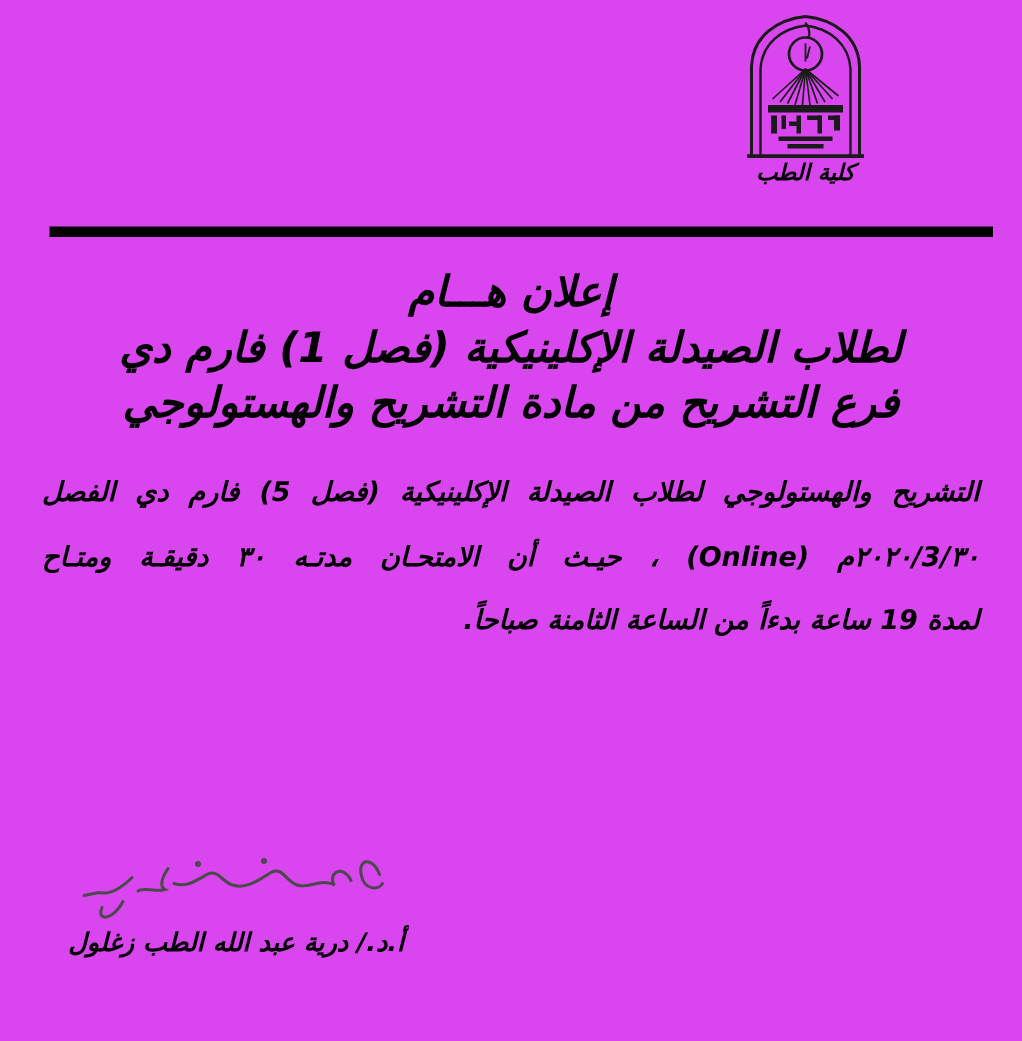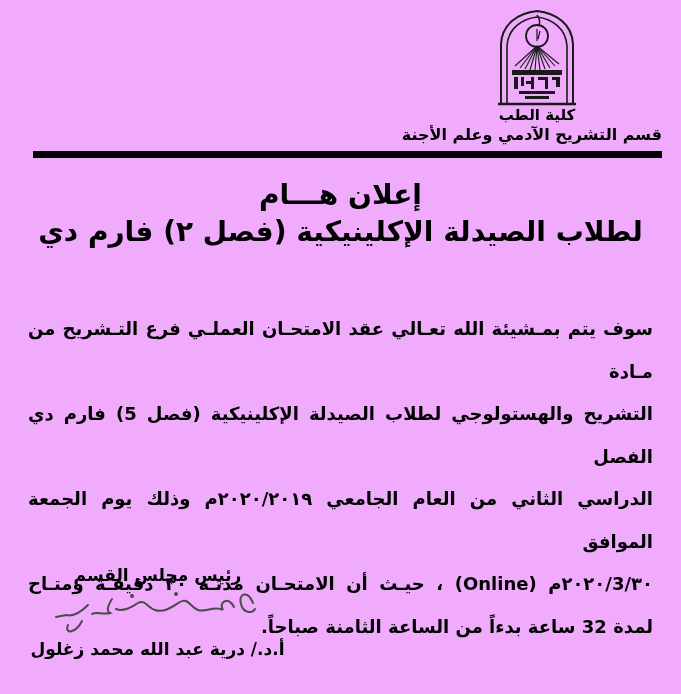--- a/index.html
+++ b/index.html
@@ -1,23 +1,24 @@
 <!DOCTYPE html>
 <html lang="ar"><head>
 <meta charset="utf-8">
 <style>
   html,body{margin:0;padding:0;background:#e8e8e8;}
   .page{
     position:relative;
     width:681px;height:694px;
-    background:#f0abfc;
+    background:#d946ef;
     font-family:"DejaVu Sans",sans-serif;
     color:#000;
     overflow:hidden;
     margin:0 auto;
+    font-style:italic;
   }
   
   .logo{position:absolute;top:8px;left:492px;width:90px;height:98px;}
   .faculty{
     position:absolute;top:106px;left:457px;width:160px;
     text-align:center;font-weight:bold;font-size:15px;direction:rtl;
   }
   .department{
     position:absolute;top:125px;right:19px;
     font-weight:bold;font-size:16px;direction:rtl;white-space:nowrap;
@@ -84,44 +85,41 @@
         <rect x="53" y="69" width="3" height="12"></rect>
         <rect x="60" y="69" width="8" height="3"></rect>
         <rect x="64" y="69" width="4" height="10"></rect>
         <rect x="27" y="83" width="36" height="3"></rect>
         <rect x="33" y="88" width="24" height="3"></rect>
       </g>
     </svg>
   </div>
 
   <div class="faculty">كلية الطب</div>
-  <div class="department">قسم التشريح الآدمي وعلم الأجنة</div>
 
   <div class="rule"></div>
 
   <div class="title">
     <div>إعلان هـــام</div>
-    <div>لطلاب الصيدلة الإكلينيكية (فصل ٢) فارم دي</div>
+    <div>لطلاب الصيدلة الإكلينيكية (فصل 1) فارم دي</div>
+    <div>فرع التشريح من مادة التشريح والهستولوجي</div>
   </div>
 
   <div class="body-text">
-    <div class="body-line">سوف يتم بمـشيئة الله تعـالي عقد الامتحـان العملـي فرع التـشريح من مـادة</div>
     <div class="body-line">التشريح والهستولوجي لطلاب الصيدلة الإكلينيكية (فصل 5) فارم دي الفصل</div>
-    <div class="body-line">الدراسي الثاني من العام الجامعي ٢٠١٩‏/‏٢٠٢٠م وذلك يوم الجمعة الموافق</div>
     <div class="body-line">٣٠‏/‏3‏/‏٢٠٢٠م (Online) ، حيـث أن الامتحـان مدتـه ٣٠ دقيقـة ومتـاح</div>
-    <div class="body-line">لمدة 32 ساعة بدءاً من الساعة الثامنة صباحاً.</div>
+    <div class="body-line">لمدة 19 ساعة بدءاً من الساعة الثامنة صباحاً.</div>
   </div>
 
   <div class="sig-block">
-    <div class="sig-role">رئيس مجلس القسم</div>
     <svg class="sig-scrawl" width="220" height="54" viewBox="0 0 220 54" fill="none" stroke="#4a4a4a" stroke-width="2" stroke-linecap="round">
       <path d="M205,16 C200,3 190,6 193,17 C195,26 204,27 207,22"></path>
       <path d="M186,20 C180,8 170,16 175,23 C166,18 158,26 150,23 C142,20 140,10 132,15 C124,20 116,26 107,23 C100,21 97,12 90,16 C83,20 76,25 68,22"></path>
       <path d="M64,12 C60,18 58,24 62,26 C55,28 48,24 44,27"></path>
       <path d="M40,18 C34,24 26,30 18,28 L8,30"></path>
       <path d="M34,34 C28,46 16,48 20,38"></path>
       <circle cx="128" cy="7" r="1" fill="#4a4a4a"></circle>
       <circle cx="84" cy="9" r="1" fill="#4a4a4a"></circle>
     </svg>
-    <div class="sig-name">أ.د./ درية عبد الله محمد زغلول</div>
+    <div class="sig-name">أ.د./ درية عبد الله الطب زغلول</div>
   </div>
 
 </div>
 
 </body></html>

